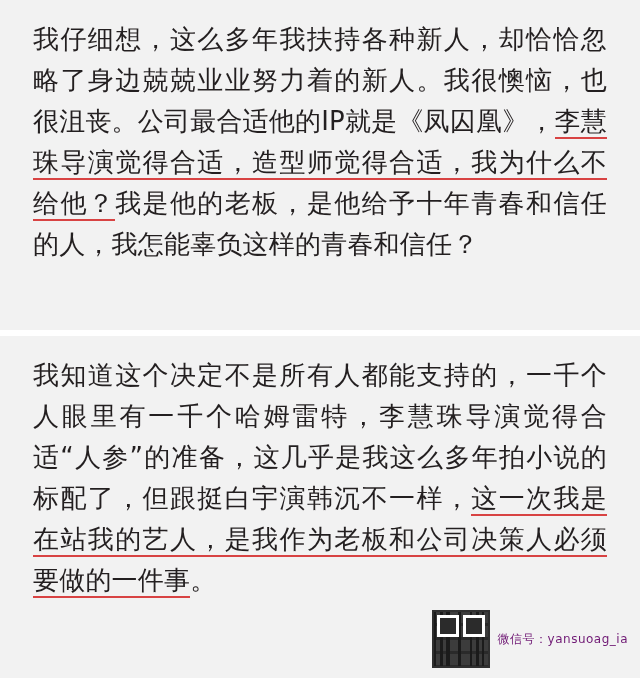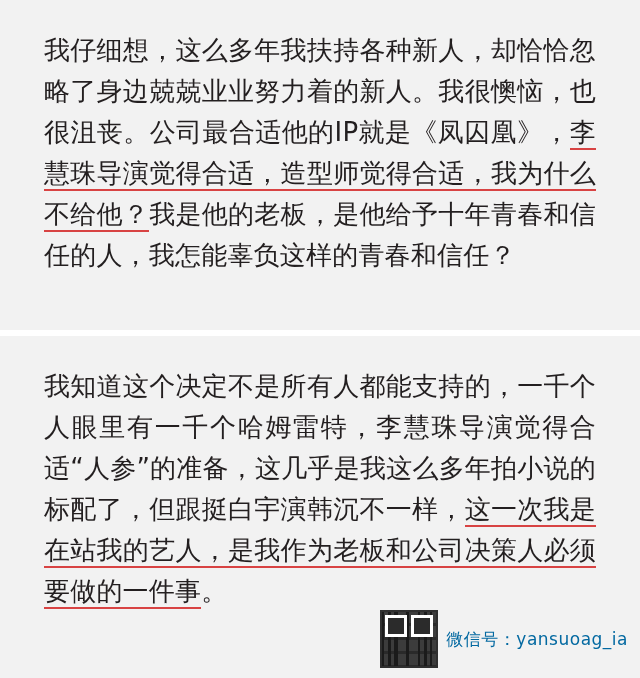--- a/index.html
+++ b/index.html
@@ -39,21 +39,21 @@
     width: 640px;
     height: 6px;
     background: #ffffff;
   }
   .block-2 {
     top: 336px;
     height: 342px;
     background: #f2f2f2;
   }
   .para {
-    margin: 16px;
+    margin: 5px;
     color: #231f20;
     font-size: 26px;
     line-height: 41px;
     letter-spacing: 0.2px;
     text-align: justify;
     text-justify: inter-ideograph;
     font-family: "DejaVu Sans", "Liberation Sans", sans-serif;
     font-weight: 500;
   }
   .underline {
@@ -86,22 +86,22 @@
     content: "";
     position: absolute;
     width: 16px;
     height: 16px;
     border: 3px solid #ffffff;
     background: #2b2b2b;
   }
   .qr::before { top: 3px; left: 3px; }
   .qr::after { top: 3px; right: 3px; }
   .qr-caption {
-    color: #0369a1;
-    font-size: 17px;
+    color: #701a75;
+    font-size: 12px;
     letter-spacing: 0.5px;
     font-family: "DejaVu Sans", "Liberation Sans", sans-serif;
     white-space: nowrap;
   }
 </style>
 </head>
 <body>
 
 <div class="page">
 

